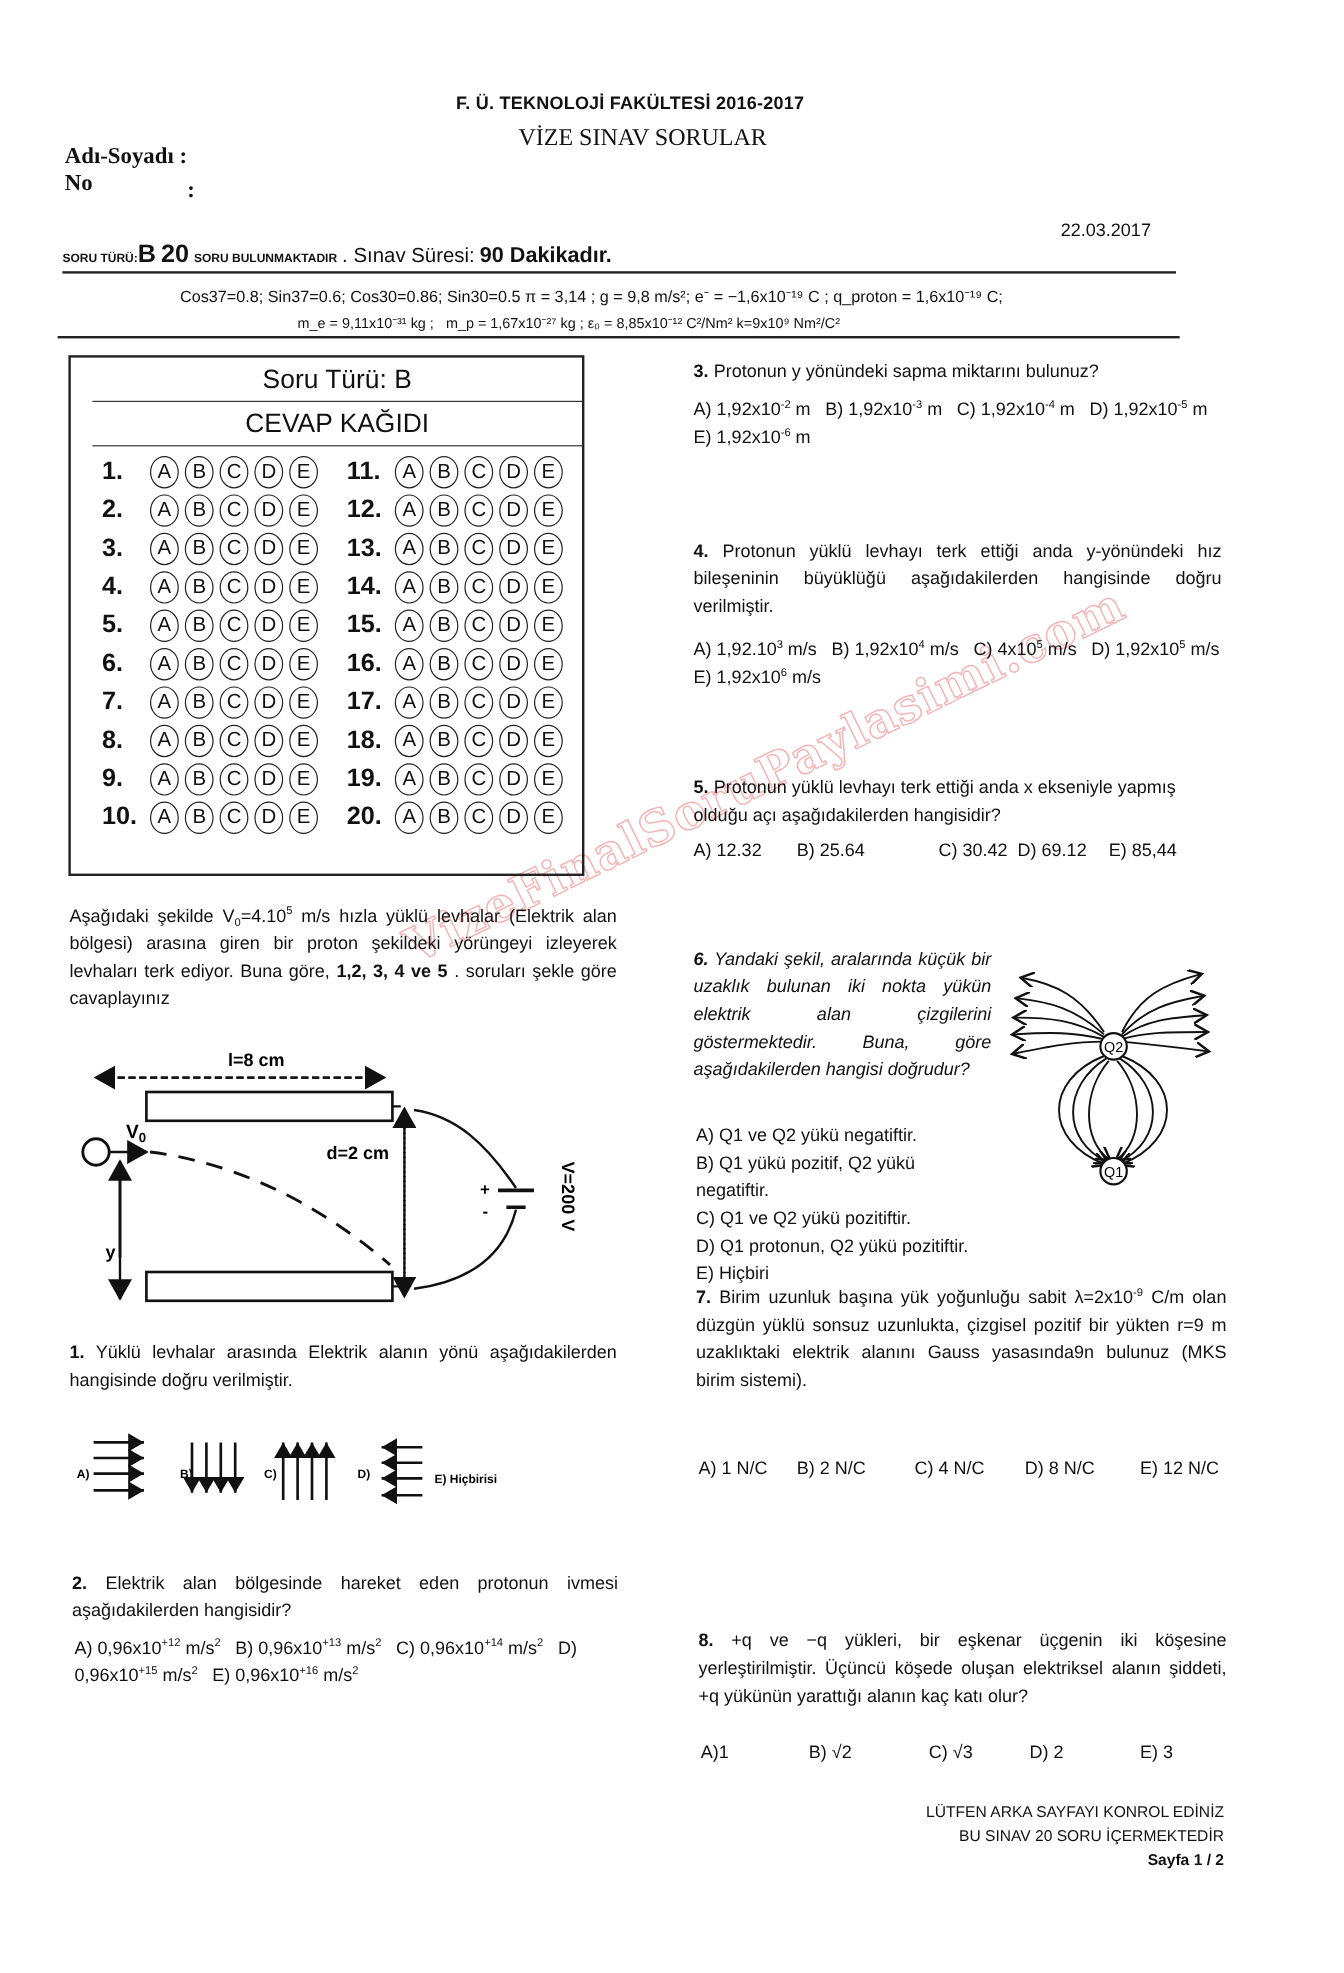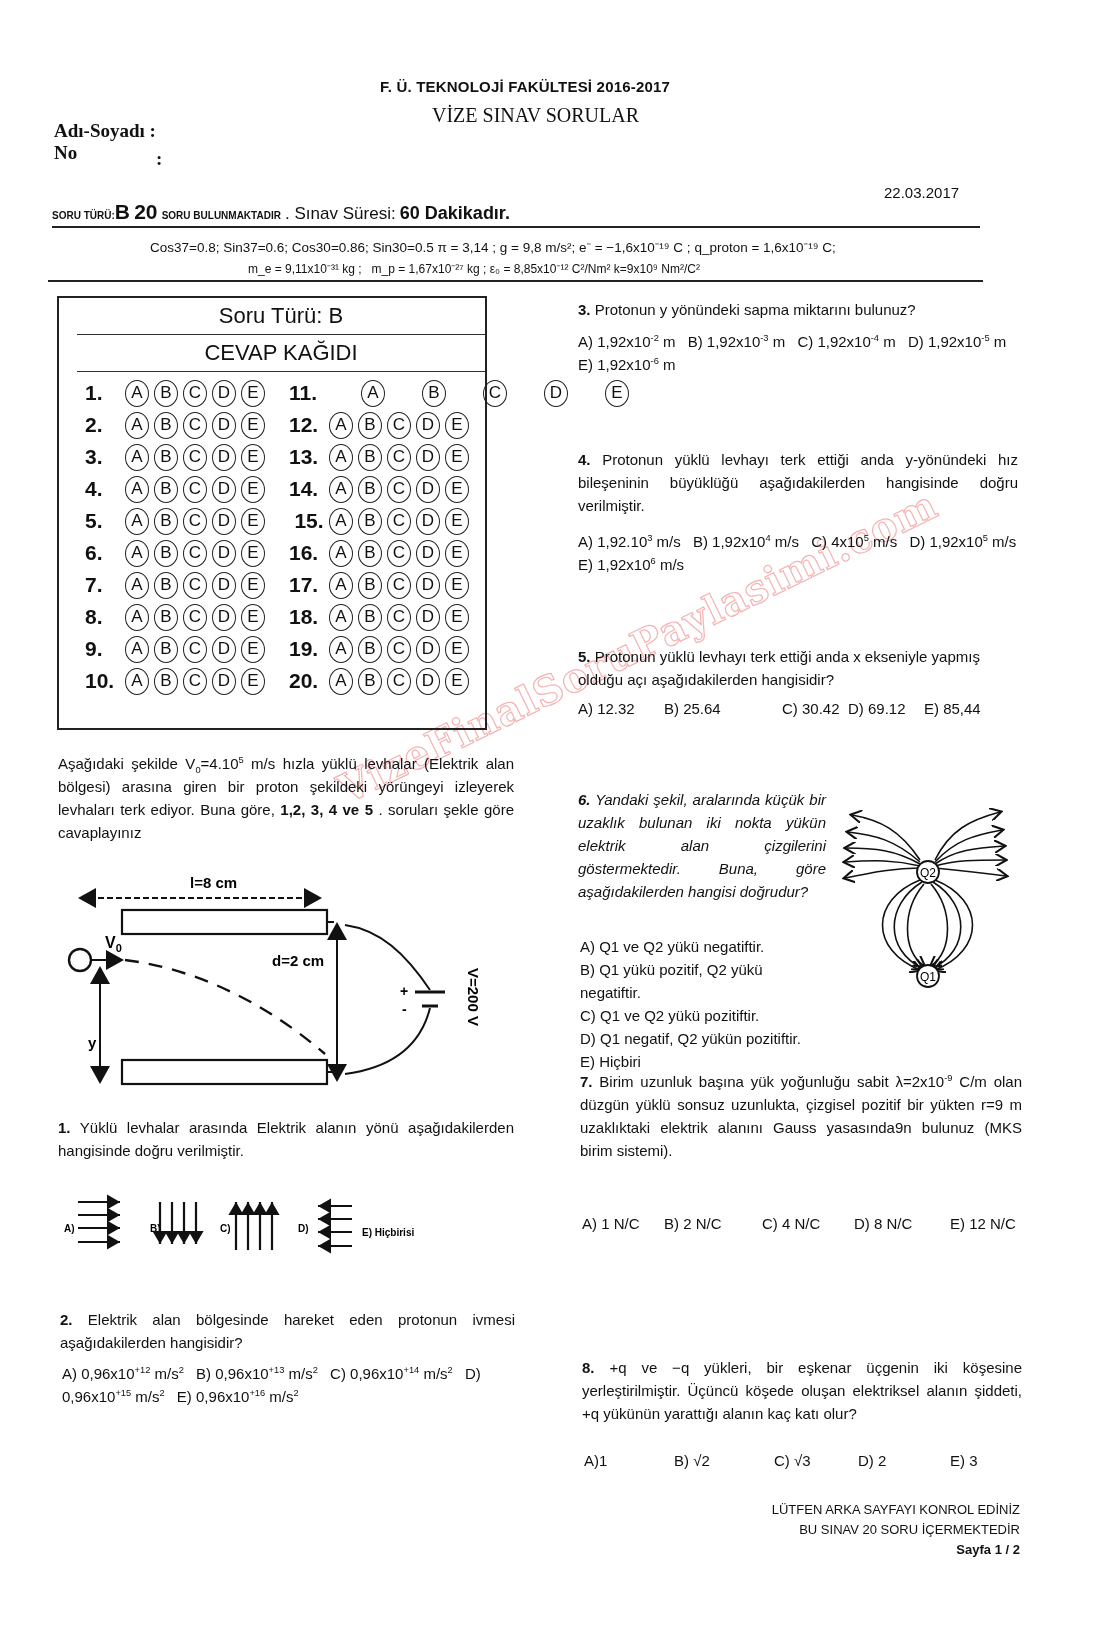--- a/index.html
+++ b/index.html
@@ -59,21 +59,21 @@
 <div id="adi" class="abs serif">Adı-Soyadı :</div>
 <div id="no" class="abs serif">No</div>
 <div id="noColon" class="abs serif">:</div>
 <div id="date" class="abs">22.03.2017</div>
 
 <div id="typeLine" class="abs">
   <span class="mid">SORU TÜRÜ:</span><span class="big">B</span>
   <span class="big">20</span>
   <span class="mid">SORU BULUNMAKTADIR</span>
   <span class="reg">. Sınav Süresi:</span>
-  <span class="dur">60 Dakikadır.</span>
+  <span class="dur">90 Dakikadır.</span>
 </div>
 <div class="rule" style="left:52px; top:226px; width:928px;"></div>
 
 <div id="consts1" class="abs">
   <span>Cos37=0.8; Sin37=0.6; Cos30=0.86; Sin30=0.5</span>
   <span>π = 3,14 ;</span>
   <span>g = 9,8 m/s²;</span>
   <span>e⁻ = −1,6x10⁻¹⁹ C ;</span>
   <span>q_proton = 1,6x10⁻¹⁹ C;</span>
 </div>
@@ -162,21 +162,21 @@
         <span class="bubble">E</span>
       </div>
       <div class="arow" style="left: 8px; top: 294px;">
         <span class="qnum">10.</span>
         <span class="bubble">A</span>
         <span class="bubble">B</span>
         <span class="bubble">C</span>
         <span class="bubble">D</span>
         <span class="bubble">E</span>
       </div>
-      <div class="arow" style="left: 212px; top: 6px; gap: 32px;">
+      <div class="arow" style="left: 212px; top: 6px;">
         <span class="qnum">11.</span>
         <span class="bubble">A</span>
         <span class="bubble">B</span>
         <span class="bubble">C</span>
         <span class="bubble">D</span>
         <span class="bubble">E</span>
       </div>
       <div class="arow" style="left: 212px; top: 38px;">
         <span class="qnum">12.</span>
         <span class="bubble">A</span>
@@ -194,21 +194,21 @@
         <span class="bubble">E</span>
       </div>
       <div class="arow" style="left: 212px; top: 102px;">
         <span class="qnum">14.</span>
         <span class="bubble">A</span>
         <span class="bubble">B</span>
         <span class="bubble">C</span>
         <span class="bubble">D</span>
         <span class="bubble">E</span>
       </div>
-      <div class="arow" style="left: 212px; top: 134px; text-align: center;">
+      <div class="arow" style="left: 212px; top: 134px;">
         <span class="qnum">15.</span>
         <span class="bubble">A</span>
         <span class="bubble">B</span>
         <span class="bubble">C</span>
         <span class="bubble">D</span>
         <span class="bubble">E</span>
       </div>
       <div class="arow" style="left: 212px; top: 166px;">
         <span class="qnum">16.</span>
         <span class="bubble">A</span>
@@ -277,21 +277,21 @@
 </div>
 
 <div class="abs q just" style="left:578px; top:788px; width:248px;font-style:italic;">
   <span class="b">6.</span>
   <span>Yandaki şekil, aralarında küçük bir uzaklık bulunan iki nokta yükün elektrik alan çizgilerini göstermektedir. Buna, göre aşağıdakilerden hangisi doğrudur?</span>
 </div>
 <div class="abs q" style="left:580px; top:935px; width:240px;">
   <div>A) Q1 ve Q2 yükü negatiftir.</div>
   <div>B) Q1 yükü pozitif, Q2 yükü negatiftir.</div>
   <div>C) Q1 ve Q2 yükü pozitiftir.</div>
-  <div>D) Q1 negatif, Q2 yükün pozitiftir.</div>
+  <div>D) Q1 protonun, Q2 yükü pozitiftir.</div>
   <div>E) Hiçbiri</div>
 </div>
 
 <svg class="abs" style="left:840px; top:790px;" width="170" height="200" viewBox="0 0 170 200">
   <defs>
     <marker id="ah" markerWidth="8" markerHeight="8" refX="6" refY="4" orient="auto">
       <path d="M0,0 L7,4 L0,8" fill="none" stroke="#111" stroke-width="1.3"></path>
     </marker>
   </defs>
   <g fill="none" stroke="#111" stroke-width="1.6">

